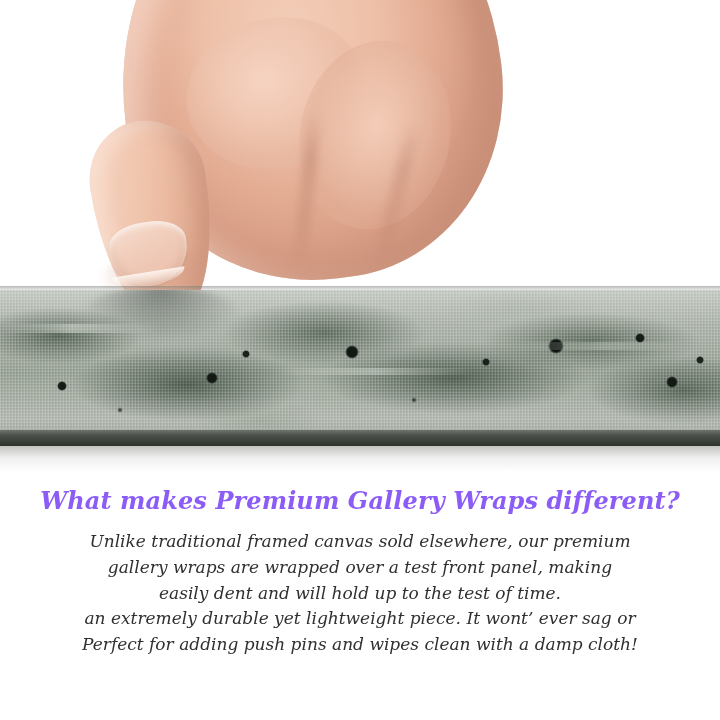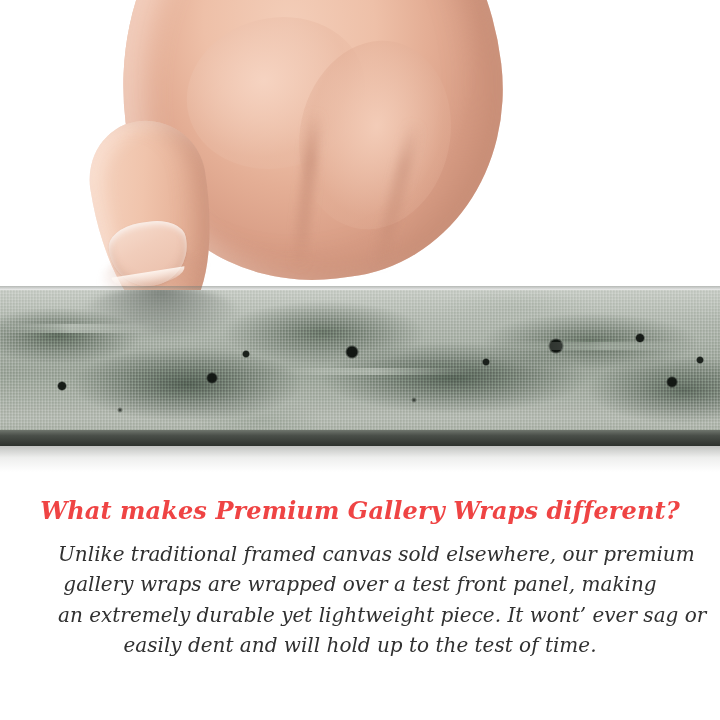--- a/index.html
+++ b/index.html
@@ -237,25 +237,25 @@
     width: 720px;
     text-align: center;
     color: #2f2f2f;
     font-family: "DejaVu Serif", serif;
   }
   .copy-heading {
     font-size: 24px;
     font-style: italic;
     font-weight: 700;
     letter-spacing: 0.1px;
-    margin: 10px 0 14px 0;
-    color: #ef4444;
+    margin: 0 0 14px 0;
+    color: #8b5cf6;
   }
   .copy-body {
-    font-size: 20px;
+    font-size: 17px;
     font-style: italic;
     line-height: 1.52;
     color: #303030;
     margin: 0;
     padding: 0 58px;
   }
   .copy-line {
     display: block;
     white-space: nowrap;
   }
@@ -285,18 +285,19 @@
     <div class="press-dimple"></div>
   </div>
   <div class="strip-bottom-edge"></div>
   <div class="strip-shadow"></div>
 
   <div class="copy">
     <div class="copy-heading">What makes Premium Gallery Wraps different?</div>
     <div class="copy-body">
       <span class="copy-line">Unlike traditional framed canvas sold elsewhere, our premium</span>
       <span class="copy-line">gallery wraps are wrapped over a test front panel, making</span>
+      <span class="copy-line">easily dent and will hold up to the test of time.</span>
       <span class="copy-line">an extremely durable yet lightweight piece. It wont’ ever sag or</span>
-      <span class="copy-line">easily dent and will hold up to the test of time.</span>
+      <span class="copy-line">Perfect for adding push pins and wipes clean with a damp cloth!</span>
     </div>
   </div>
 
 </div>
 
 </body></html>

